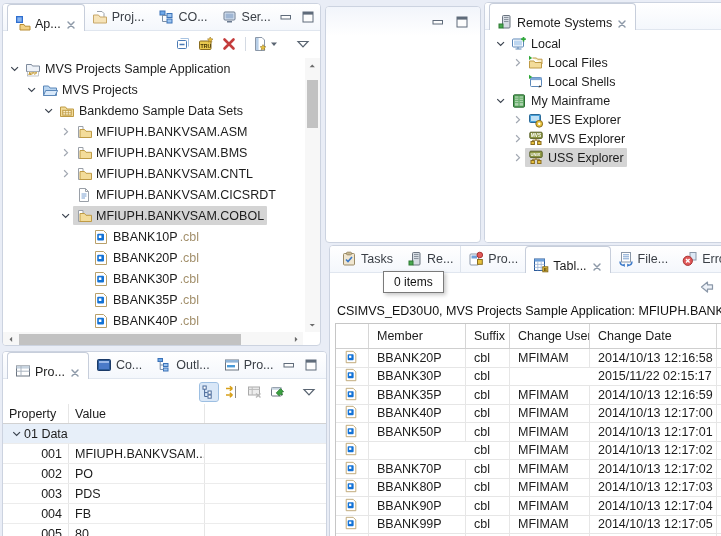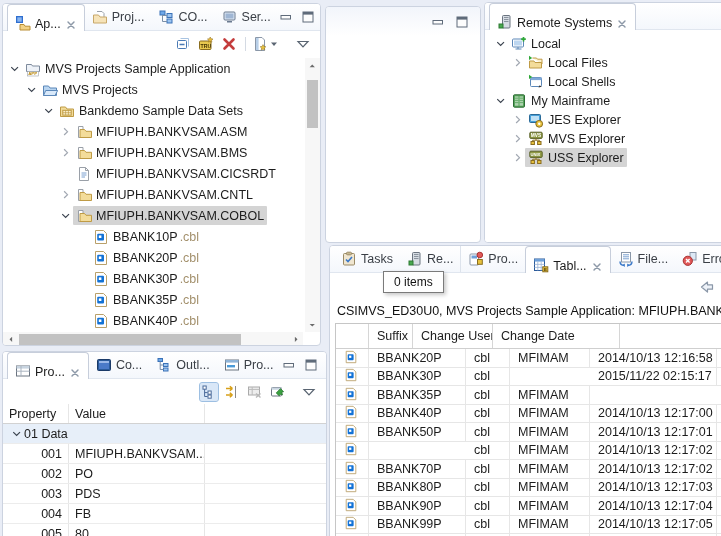--- a/index.html
+++ b/index.html
@@ -274,46 +274,46 @@
           <span class="i16">
             <svg viewBox="0 0 16 16" width="16" height="16">
               <path d="M2.5 2.5h4.5v11H2.5z" fill="#fff" stroke="#9aa0a8"></path>
               <path d="M4 5.5h4.5l1.5 1.8h5.5v6.2H4z" fill="#f3dc9a" stroke="#bf9b45"></path>
             </svg>
           </span>
           <span>MFIUPH.BANKVSAM.BMS</span>
         </span>
       </div>
       <div class="tree-row" style="padding-left: 55px; height: 21px;">
+        <span class="expander">
+          <svg viewBox="0 0 16 16" width="12" height="12">
+            <path d="M5.5 3l4.5 4.5L5.5 12" fill="none" stroke="#a2a8b2" stroke-width="1.6"></path>
+          </svg>
+        </span>
+        <span class="seg">
+          <span class="i16">
+            <svg viewBox="0 0 16 16" width="16" height="16">
+              <path d="M2.5 2.5h4.5v11H2.5z" fill="#fff" stroke="#9aa0a8"></path>
+              <path d="M4 5.5h4.5l1.5 1.8h5.5v6.2H4z" fill="#f3dc9a" stroke="#bf9b45"></path>
+            </svg>
+          </span>
+          <span>MFIUPH.BANKVSAM.CNTL</span>
+        </span>
+      </div>
+      <div class="tree-row" style="padding-left: 55px; height: 21px;">
         <span class="expander"></span>
         <span class="seg">
           <span class="i16">
             <svg viewBox="0 0 16 16" width="16" height="16">
               <path d="M3.5 1.5h6l3 3v10h-9z" fill="#fff" stroke="#9aa0a8"></path>
               <path d="M9.5 1.5v3h3" fill="none" stroke="#9aa0a8"></path>
               <path d="M5.5 7h5M5.5 9h5M5.5 11h3.5" stroke="#7aa0d0" stroke-width="1"></path>
             </svg>
           </span>
           <span>MFIUPH.BANKVSAM.CICSRDT</span>
-        </span>
-      </div>
-      <div class="tree-row" style="padding-left: 55px; height: 21px;">
-        <span class="expander">
-          <svg viewBox="0 0 16 16" width="12" height="12">
-            <path d="M5.5 3l4.5 4.5L5.5 12" fill="none" stroke="#a2a8b2" stroke-width="1.6"></path>
-          </svg>
-        </span>
-        <span class="seg">
-          <span class="i16">
-            <svg viewBox="0 0 16 16" width="16" height="16">
-              <path d="M2.5 2.5h4.5v11H2.5z" fill="#fff" stroke="#9aa0a8"></path>
-              <path d="M4 5.5h4.5l1.5 1.8h5.5v6.2H4z" fill="#f3dc9a" stroke="#bf9b45"></path>
-            </svg>
-          </span>
-          <span>MFIUPH.BANKVSAM.CNTL</span>
         </span>
       </div>
       <div class="tree-row" style="padding-left: 55px; height: 21px;">
         <span class="expander">
           <svg viewBox="0 0 16 16" width="12" height="12">
             <path d="M3 5.5L7.5 10 12 5.5" fill="none" stroke="#3c4450" stroke-width="1.6"></path>
           </svg>
         </span>
         <span class="seg selected">
           <span class="i16">
@@ -667,20 +667,21 @@
           <svg viewBox="0 0 16 16" width="16" height="16">
             <path d="M8.5 3L2.5 8l6 5v-2.8h5V5.8h-5z" fill="#eef2f8" stroke="#8a97a8" stroke-width="1.2" stroke-linejoin="round"></path>
           </svg>
         </span>
       </span>
   </div>
   <div class="title-line" style="top:58px;">CSIMVS_ED30U0, MVS Projects Sample Application: MFIUPH.BANKVSAM.C</div>
   <div class="mtable" style="left:5px;top:77px;width:420px;height:216px;border-bottom:none;border-right:none;">
     <div class="trow head">
       <div class="tcell icon" style="width:33px;flex:0 0 33px;"></div>
+      <div class="tcell" style="width:97px;flex:0 0 97px;">Member</div>
       <div class="tcell" style="width:44px;flex:0 0 44px;">Suffix</div>
       <div class="tcell" style="width:80px;flex:0 0 80px;">Change User</div>
       <div class="tcell" style="width:127px;flex:0 0 127px;">Change Date</div>
       <div class="tcell" style="flex:1;border-right:none;"></div>
     </div>
     <div id="table-body">
         <div class="trow">
           <div class="tcell icon" style="width: 33px; flex: 0 0 33px;">
             <span class="i16">
               <svg viewBox="0 0 16 16" width="14" height="14">
@@ -718,20 +719,21 @@
               <svg viewBox="0 0 16 16" width="14" height="14">
                 <path d="M2.5 1.5h8l3 3v10h-11z" fill="#fff" stroke="#b9a06a"></path>
                 <rect x="4.2" y="4.8" width="6.8" height="6.8" rx="1" fill="#1272d6"></rect>
                 <rect x="5.8" y="6.4" width="2.6" height="2.6" fill="#fff"></rect>
               </svg>
             </span>
           </div>
           <div class="tcell" style="width: 97px; flex: 0 0 97px;">BBANK35P</div>
           <div class="tcell" style="width: 44px; flex: 0 0 44px;">cbl</div>
           <div class="tcell" style="width: 80px; flex: 0 0 80px;">MFIMAM</div>
+          <div class="tcell" style="width: 127px; flex: 0 0 127px;">2014/10/13 12:16:59</div>
           <div class="tcell" style="flex: 1 1 0%; border-right: none;"></div>
         </div>
         <div class="trow">
           <div class="tcell icon" style="width: 33px; flex: 0 0 33px;">
             <span class="i16">
               <svg viewBox="0 0 16 16" width="14" height="14">
                 <path d="M2.5 1.5h8l3 3v10h-11z" fill="#fff" stroke="#b9a06a"></path>
                 <rect x="4.2" y="4.8" width="6.8" height="6.8" rx="1" fill="#1272d6"></rect>
                 <rect x="5.8" y="6.4" width="2.6" height="2.6" fill="#fff"></rect>
               </svg>

